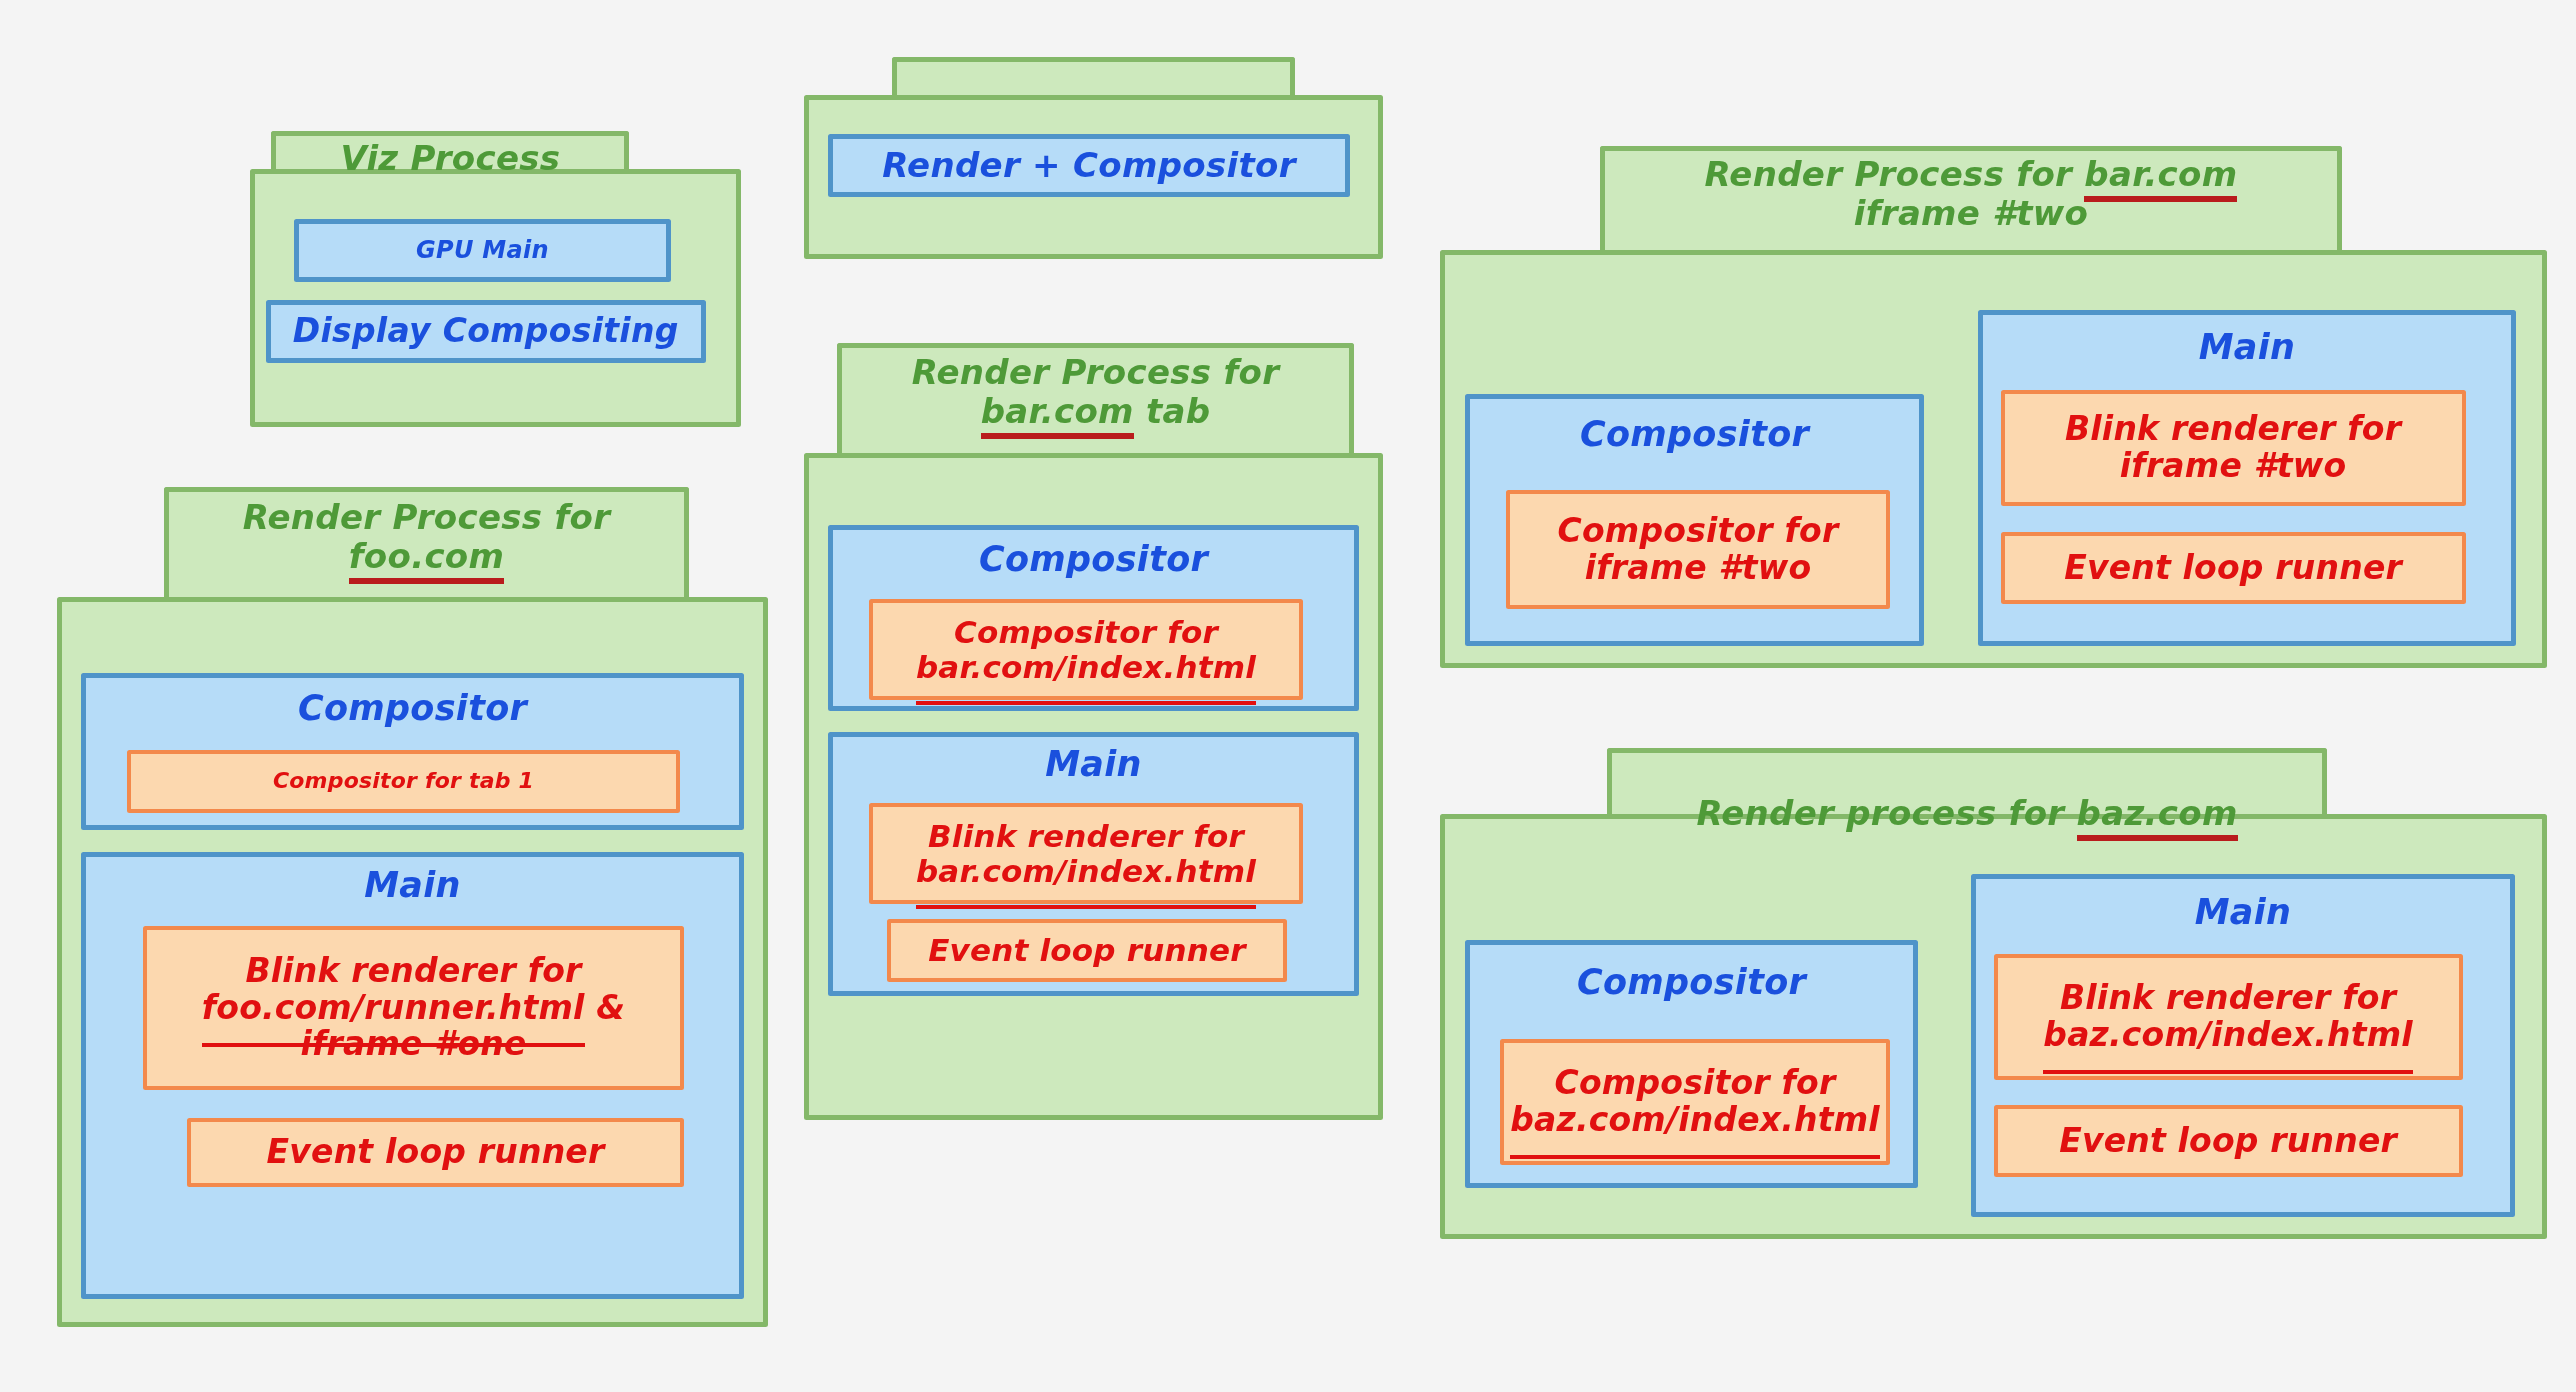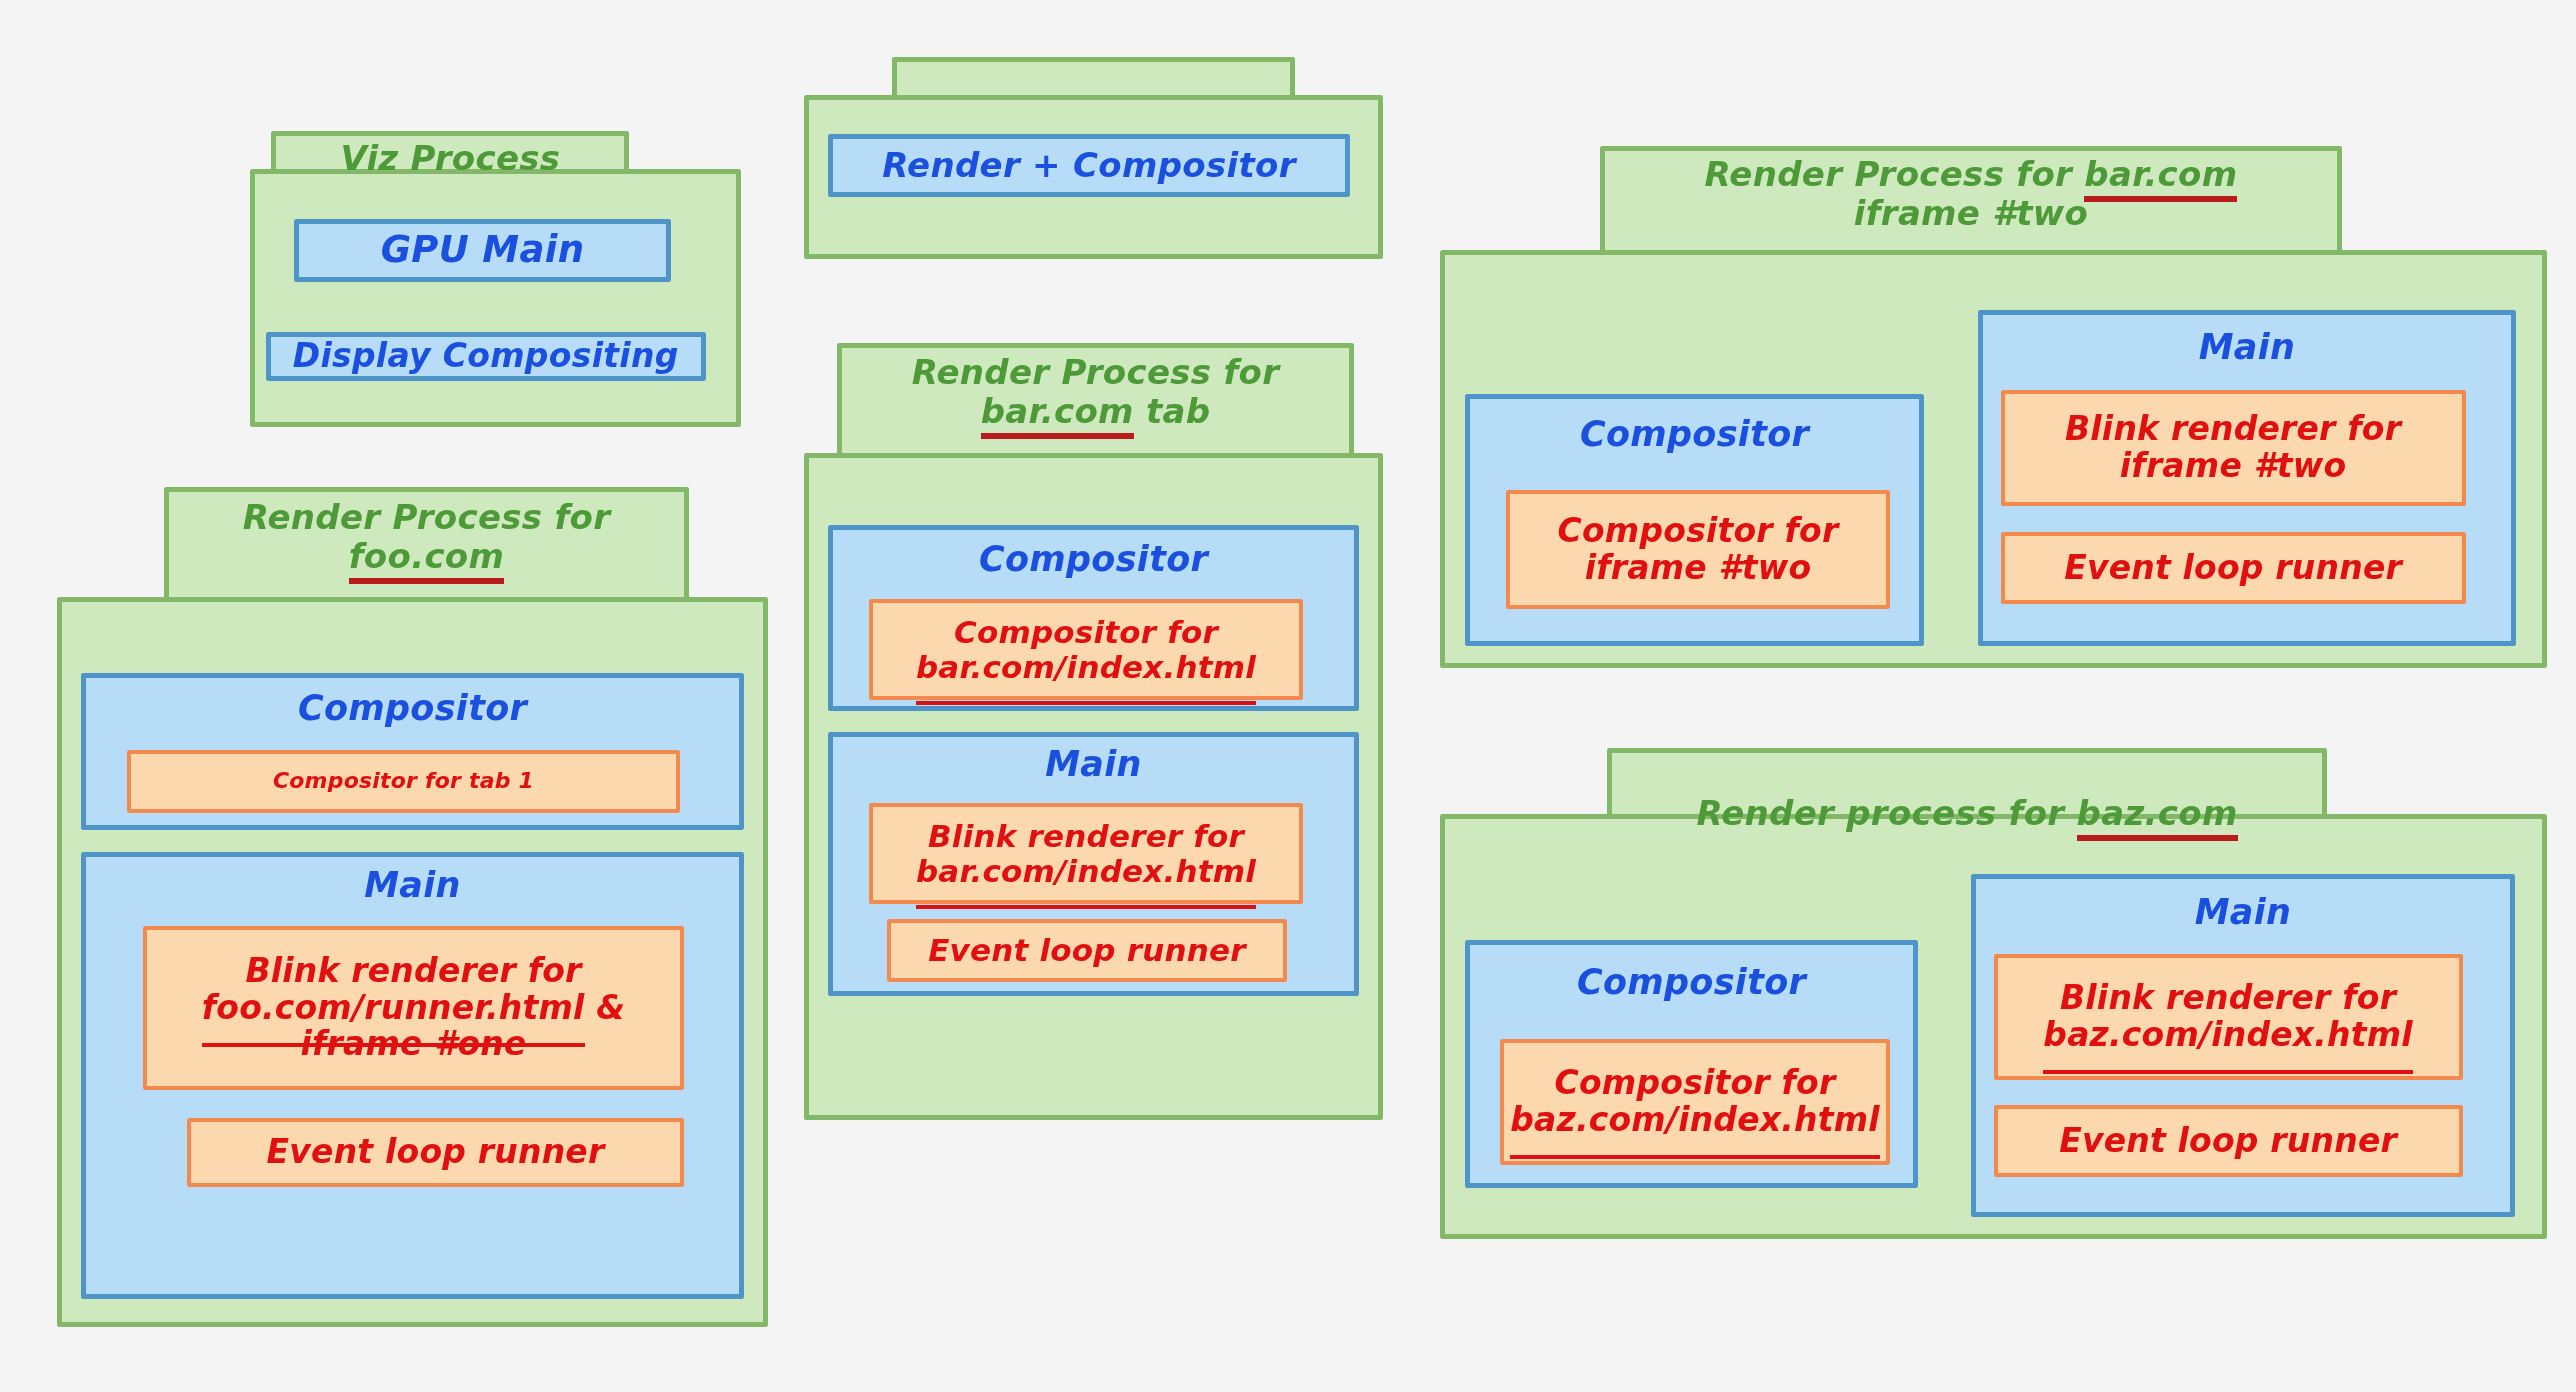--- a/index.html
+++ b/index.html
@@ -106,24 +106,24 @@
 
 <div class="process" style="left:250px; top:131px; width:491px; height:296px;">
   <div class="tab" style="left:21.4px; top:0px; width:358px; height:44px;"></div>
   <div class="body" style="left:0px; top:38px; width:491px; height:258px;"></div>
 
   <div class="title" style="left:21.4px; top:7.5px; width:358px; font-size:34px;">
     <span class="nw">Viz Process</span>
   </div>
 
   <div class="thread" style="left:44px; top:88px; width:377px; height:63px; display:flex; align-items:center; justify-content:center;">
-    <div class="tlabel" style="font-size:37px;">GPU Main</div>
-  </div>
-
-  <div class="thread" style="left:15.7px; top:169px; width:440px; height:49px; display:flex; align-items:center; justify-content:center;margin-top:32px;">
+    <div class="tlabel" style="font-size:24px;">GPU Main</div>
+  </div>
+
+  <div class="thread" style="left:15.7px; top:169px; width:440px; height:63px; display:flex; align-items:center; justify-content:center;">
     <div class="tlabel" style="font-size:33px;">Display Compositing</div>
   </div>
 </div>
 
 <div class="process" style="left:804px; top:57px; width:579px; height:201px;">
   <div class="tab" style="left:88px; top:0px; width:403px; height:44px;"></div>
   <div class="body" style="left:0px; top:38px; width:579px; height:164px;"></div>
 
 
   <div class="thread" style="left:24px; top:77px; width:522px; height:63px; display:flex; align-items:center; justify-content:center;">

